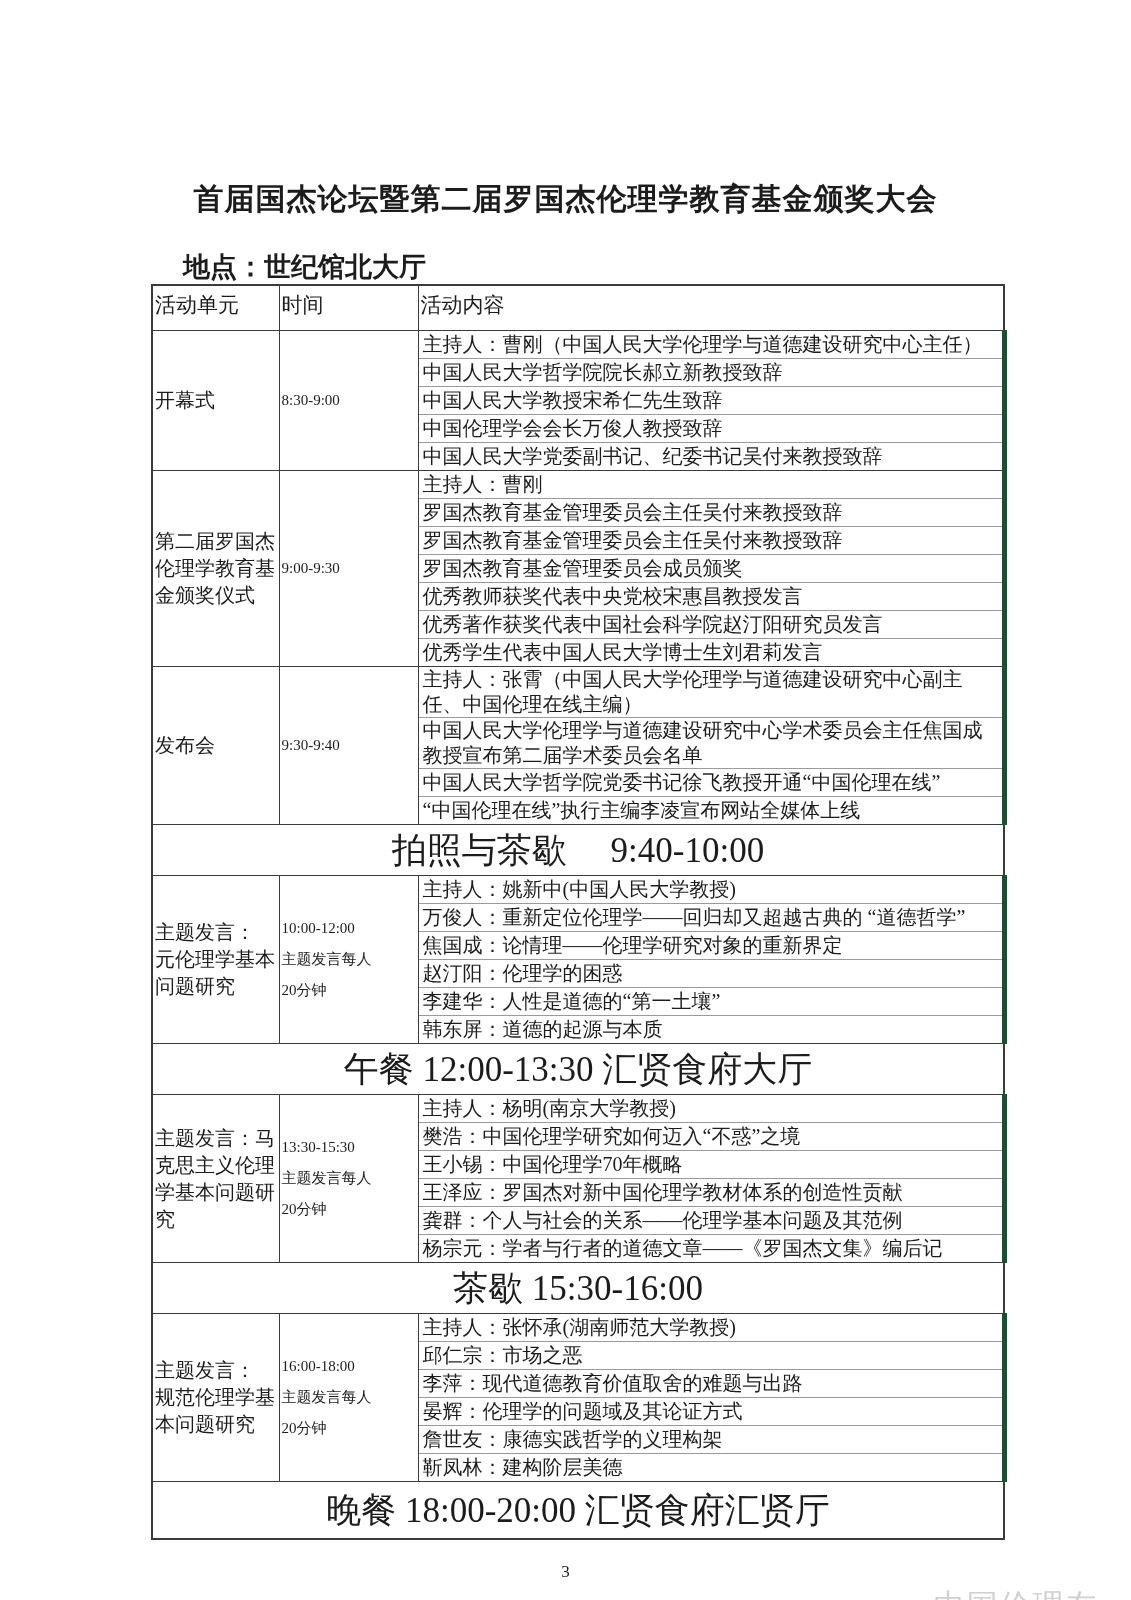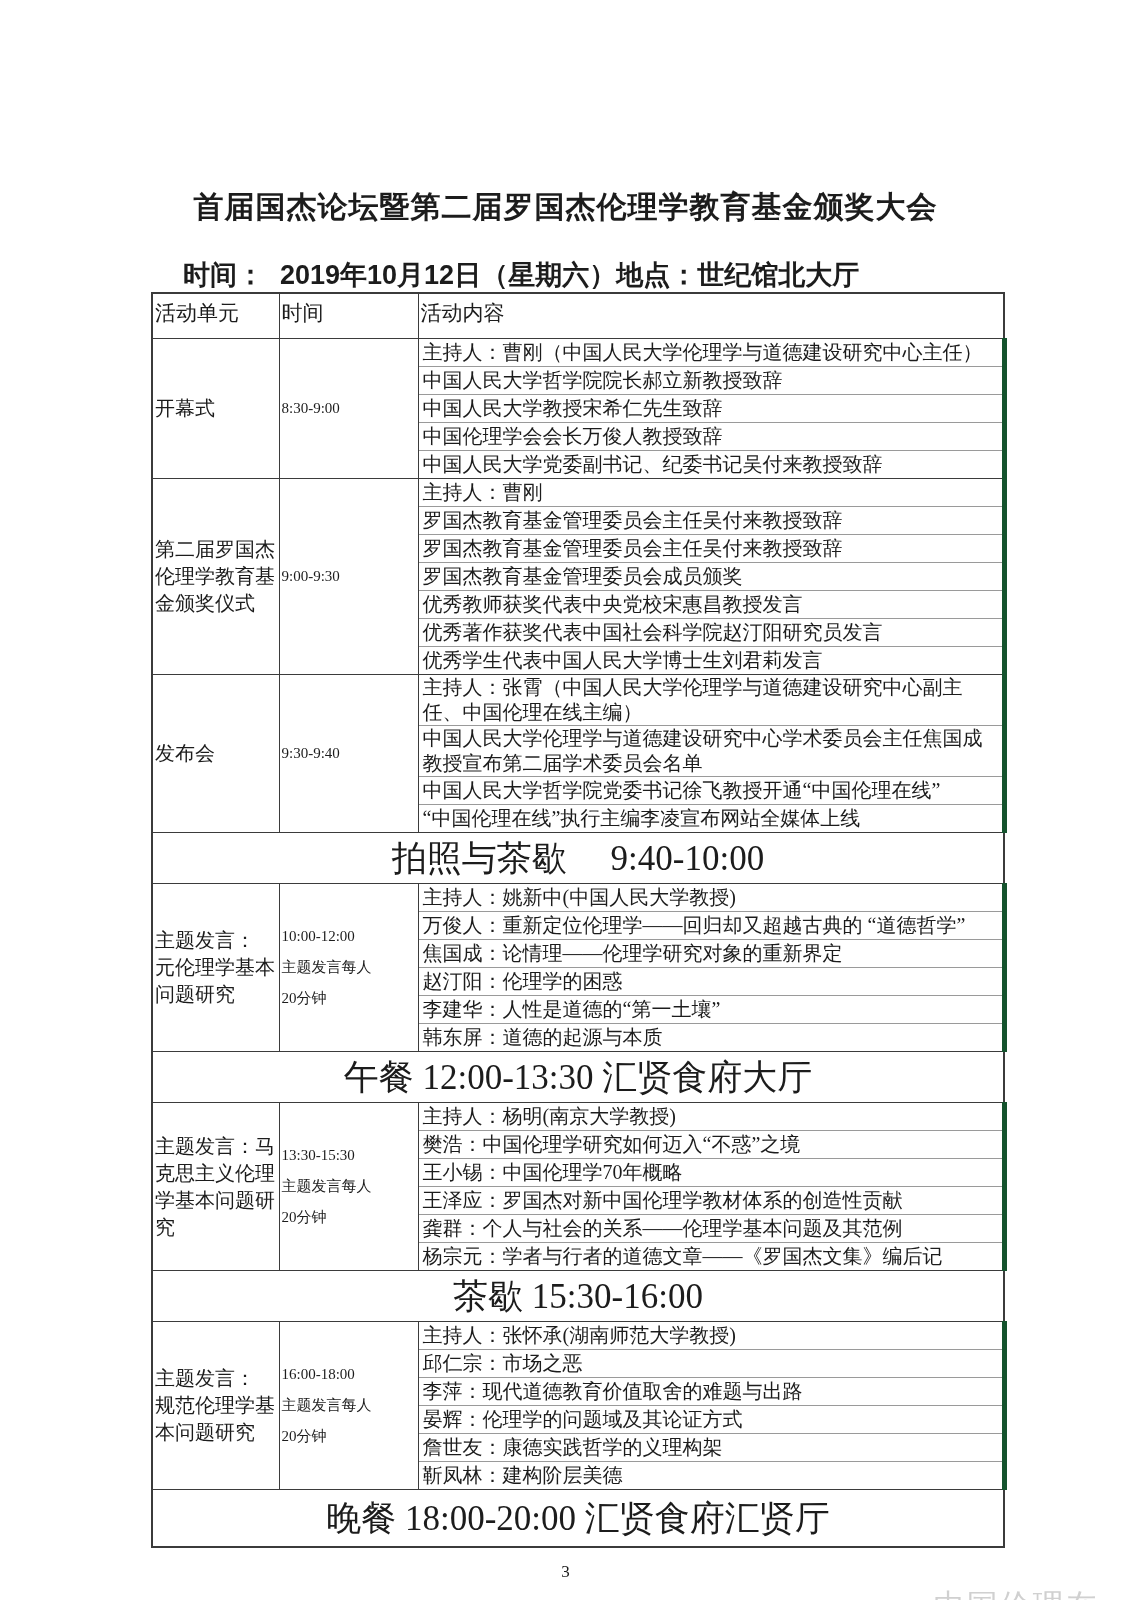--- a/index.html
+++ b/index.html
@@ -5,21 +5,21 @@
   html,body{margin:0;padding:0;background:#ffffff;}
   .page{
     position:relative;
     width:1131px;height:1600px;
     background:#ffffff;
     color:#1c1c1c;
     overflow:hidden;
     font-family:"Liberation Serif","DejaVu Serif",serif;
   }
   .title{
-    margin:8px;
+    margin:0;
     padding-top:182px;
     text-align:center;
     font-family:"Liberation Sans","DejaVu Sans",sans-serif;
     font-weight:700;
     font-size:30px;line-height:34px;
     letter-spacing:1px;
   }
   .subtitle{
     margin:15px 0 0;
     text-align:center;
@@ -108,21 +108,20 @@
   }
 </style>
 </head>
 <body>
 
 <div class="page">
 
   <h1 class="title">首届国杰论坛暨第二届罗国杰伦理学教育基金颁奖大会</h1>
 
   <div class="meta">
-    <span class="meta-time"><span>时间：</span><span class="val-time">2019年10月12日（星期六）</span></span>
     <span class="meta-place"><span>地点：</span><span>世纪馆北大厅</span></span>
   </div>
 
   <table class="schedule">
     <colgroup>
       <col style="width:127px">
       <col style="width:139px">
       <col style="width:586px">
     </colgroup>
     <thead>

